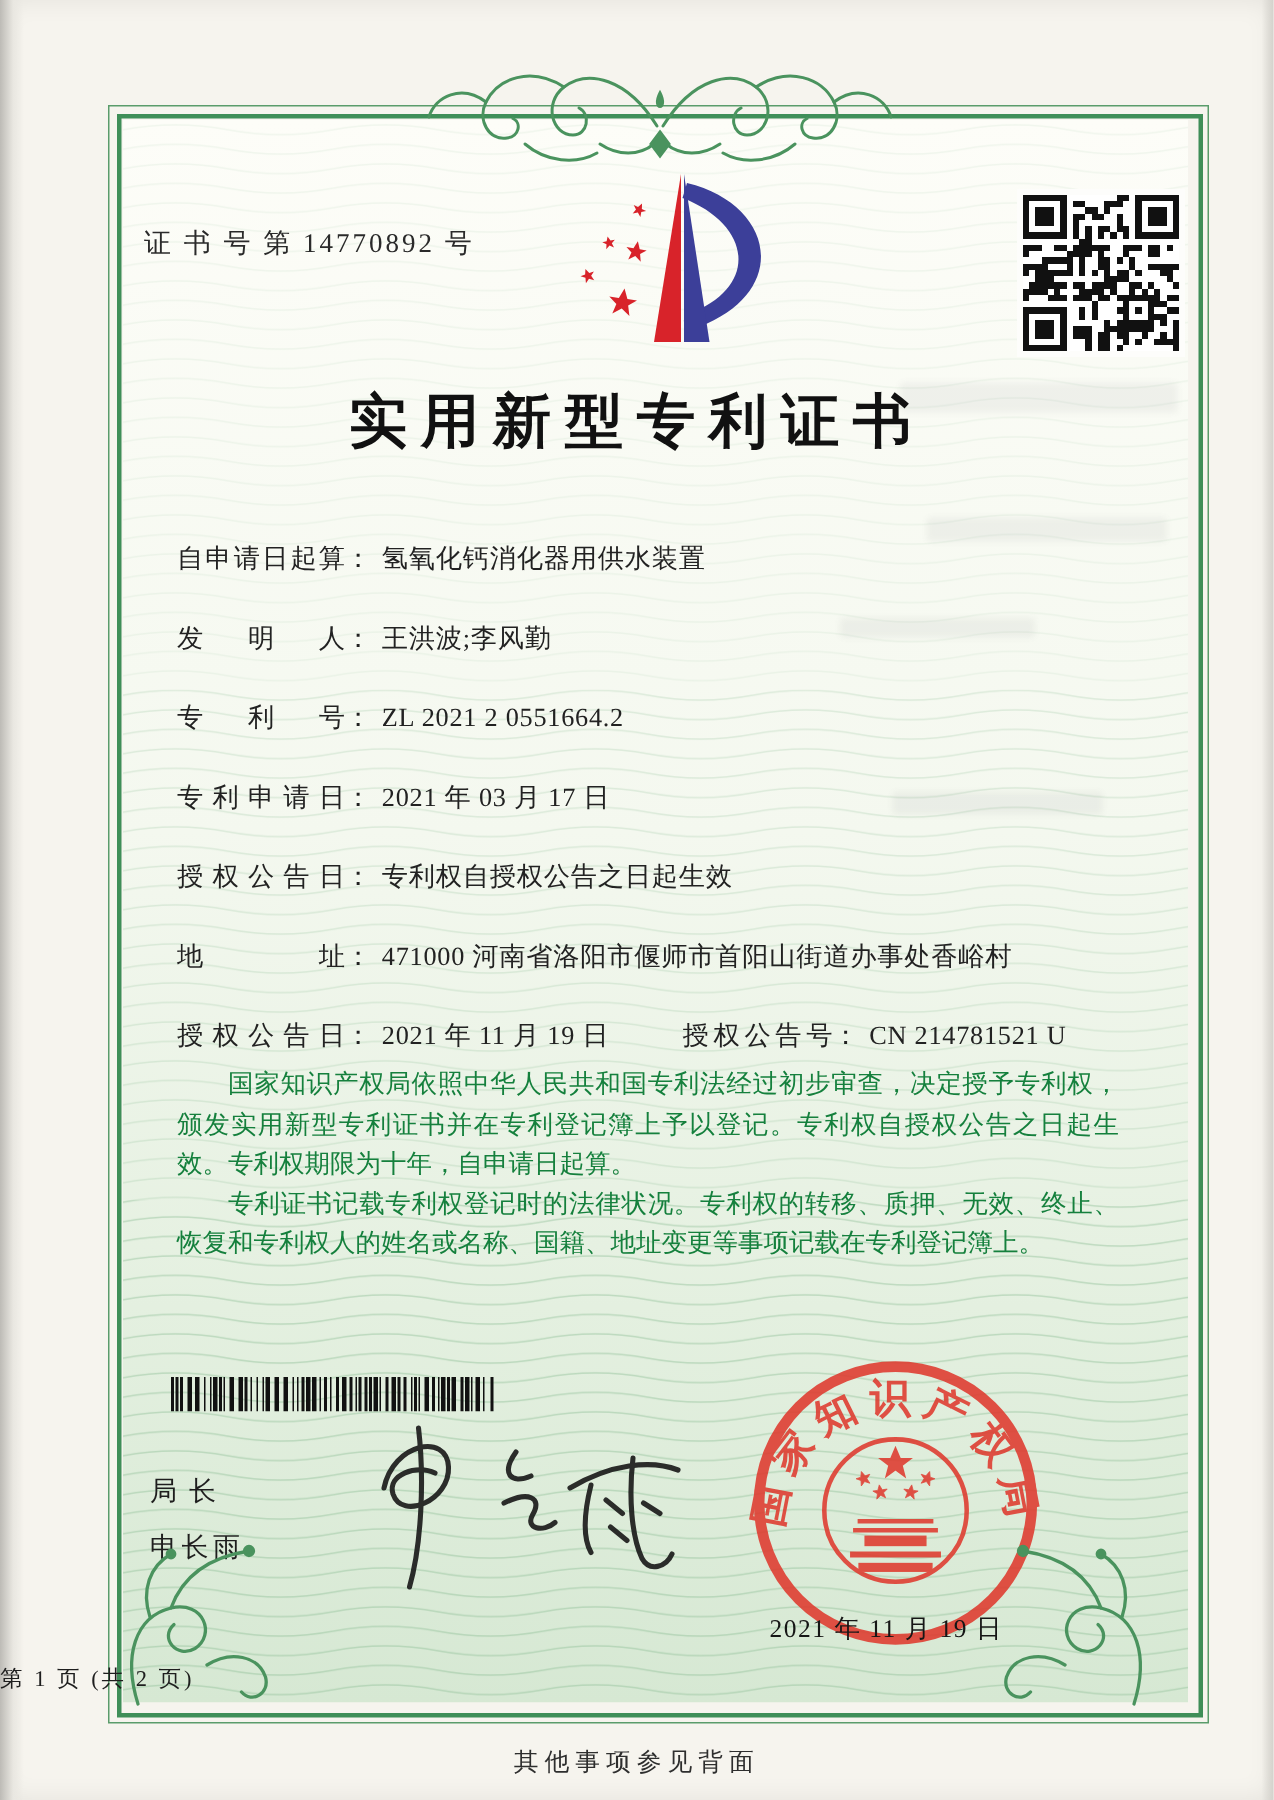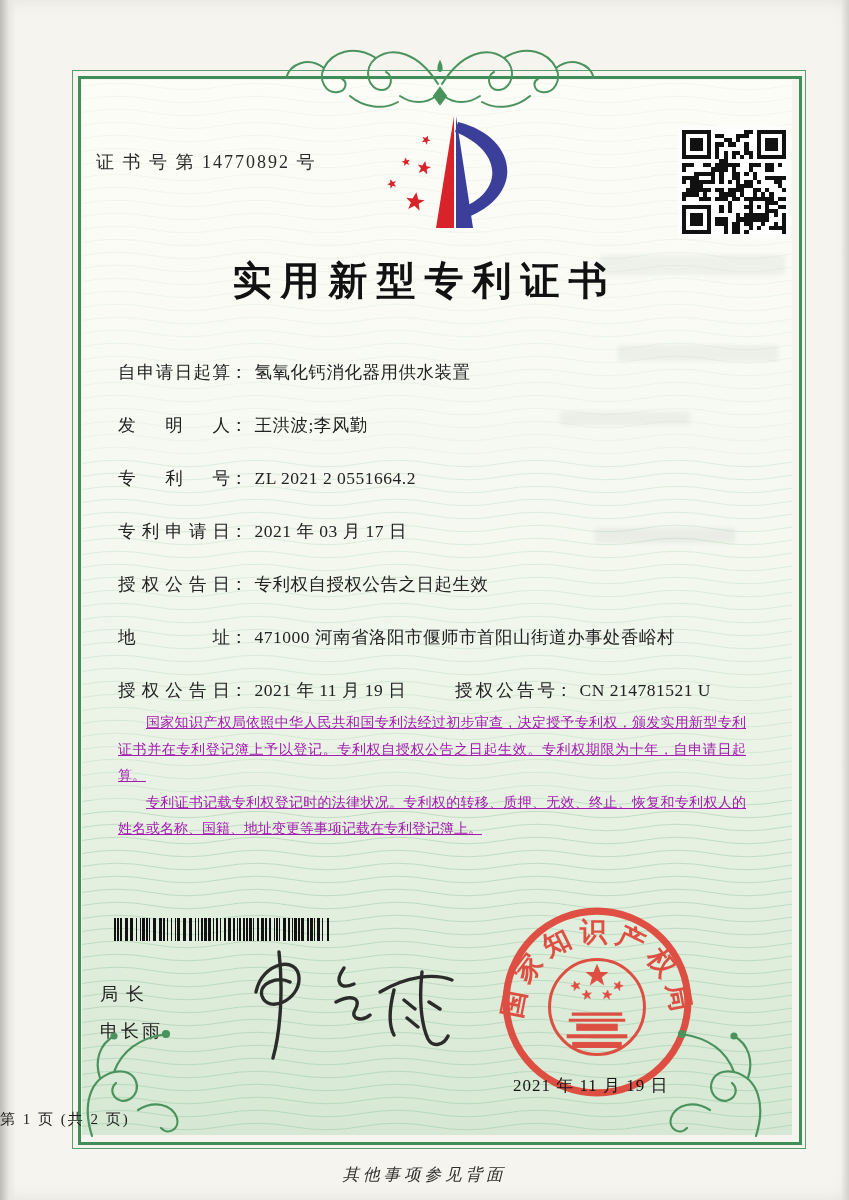--- a/index.html
+++ b/index.html
@@ -32,35 +32,35 @@
   .title { left:0; width:849px; top:254px; text-align:center;
     font-size:39px; font-weight:600; letter-spacing:9px; color:#111; }
 
   .row { left:118px; font-size:17.5px; white-space:nowrap; color:#222; }
   .flabel { display:inline-block; width:112px; text-align:justify; text-align-last:justify; }
   .fvalue { margin-left:7px; letter-spacing:.5px; }
   .r1{top:360px}.r2{top:413px}.r3{top:466px}.r4{top:519px}.r5{top:572px}.r6{top:625px}.r7{top:678px}
   .pair2 { position:absolute; left:337px; top:0; white-space:nowrap; }
   .pair2 .flabel { width:100px; }
 
-  .paras { left:118px; top:710px; width:628px; font-size:14px; line-height:26.5px;
-    color:#a21caf; text-align:justify;text-decoration:underline; }
+  .paras { left:118px; top:710px; width:628px; font-size:17px; line-height:26.5px;
+    color:#15803d; text-align:justify; }
   .paras p { margin:0; text-indent:2em; }
 
   .barcode { left:114px; top:918px; line-height:0; }
 
   .director-title { left:100px; top:982px; font-size:18px; letter-spacing:8px;font-family:Liberation Mono, monospace; }
   .director-name  { left:100px; top:1019px; font-size:18px; letter-spacing:3px; }
   .signature { left:222px; top:938px; }
 
   .seal { left:496px; top:901px; mix-blend-mode:multiply; }
   .seal-date { left:513px; top:1074px; font-size:17px; letter-spacing:1px; color:#161616; }
 
   .page-number { left:0; width:849px; top:1110px; text-align:left; font-size:15px; letter-spacing:2px; }
-  .back-note { left:0; width:849px; top:1164px; text-align:center; font-size:16.5px; letter-spacing:4px; color:#2e2e2e;font-style:italic; }
+  .back-note { left:0; width:849px; top:1164px; text-align:center; font-size:16.5px; letter-spacing:4px; color:#2e2e2e; }
 
   .ornament-top { position:absolute; left:280px; top:38px; z-index:3; }
   .corner { position:absolute; z-index:3; }
   .corner.bl { left:80px; top:1018px; }
   .corner.br { left:660px; top:1018px; transform:scaleX(-1); }
 
   .ghost { position:absolute; background:#6a6a72; opacity:.07; filter:blur(2px); border-radius:2px; }
 </style>
 </head>
 <body>

